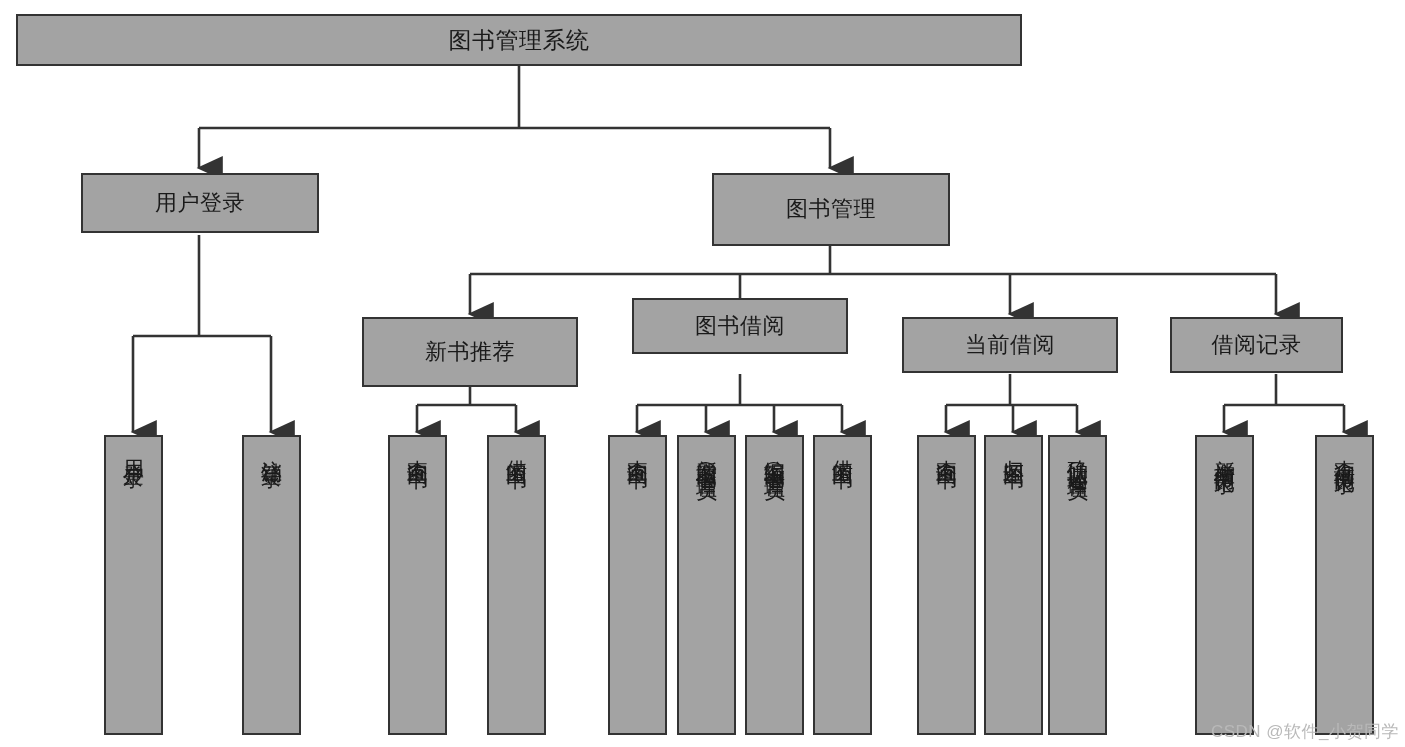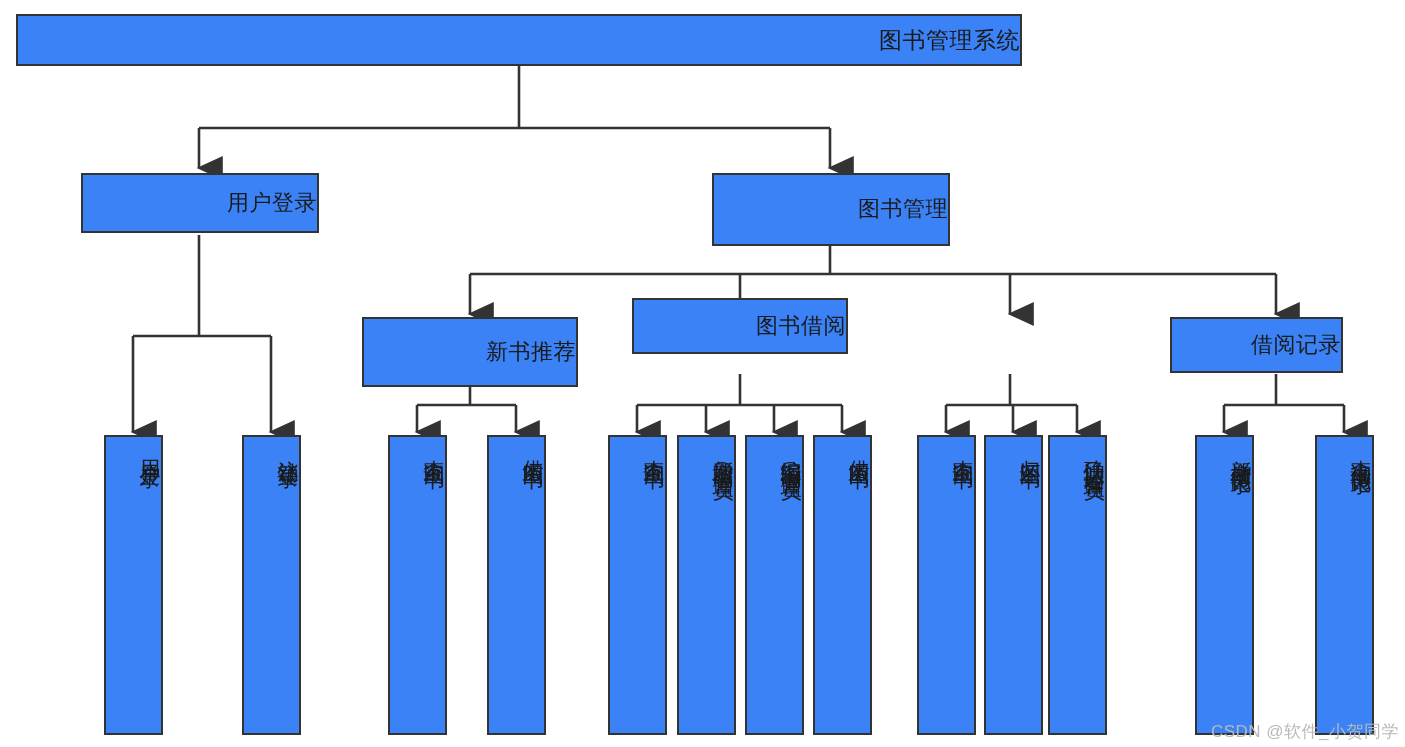--- a/index.html
+++ b/index.html
@@ -22,25 +22,25 @@
     position: absolute;
     left: 0;
     top: 0;
     width: 1405px;
     height: 747px;
     pointer-events: none;
   }
   .node {
     position: absolute;
     box-sizing: border-box;
-    background: #3b82f6;
+    background: #a3a3a3;
     border: 2.4px solid #333333;
     display: flex;
     align-items: center;
-    justify-content: flex-end;
+    justify-content: center;
     color: #1a1a1a;
     z-index: 2;
   }
   .node-label {
     display: block;
     text-align: center;
     line-height: 1.22;
     letter-spacing: 0.5px;
     white-space: nowrap;
   }
@@ -139,20 +139,23 @@
   <div class="node horizontal" style="left:712px; top:173px; width:238px; height:73px;">
     <span class="node-label">图书管理</span>
   </div>
 
   <div class="node horizontal" style="left:362px; top:317px; width:216px; height:70px;">
     <span class="node-label">新书推荐</span>
   </div>
   <div class="node horizontal" style="left:632px; top:298px; width:216px; height:56px;">
     <span class="node-label">图书借阅</span>
   </div>
+  <div class="node horizontal" style="left:902px; top:317px; width:216px; height:56px;">
+    <span class="node-label">当前借阅</span>
+  </div>
   <div class="node horizontal" style="left:1170px; top:317px; width:173px; height:56px;">
     <span class="node-label">借阅记录</span>
   </div>
 
   <div class="node vertical" style="left:104px; top:435px; width:59px; height:300px;">
     <span class="node-label">用户登录</span>
   </div>
   <div class="node vertical" style="left:242px; top:435px; width:59px; height:300px;">
     <span class="node-label">注销登录</span>
   </div>

